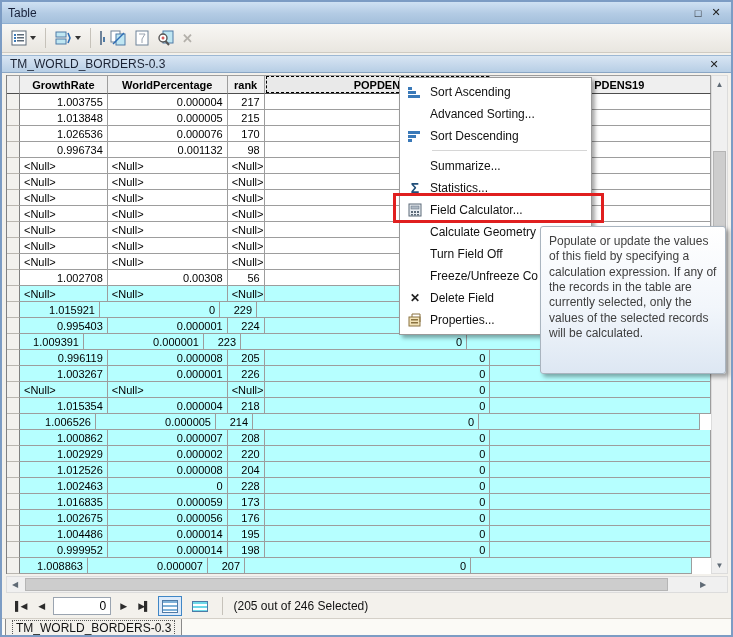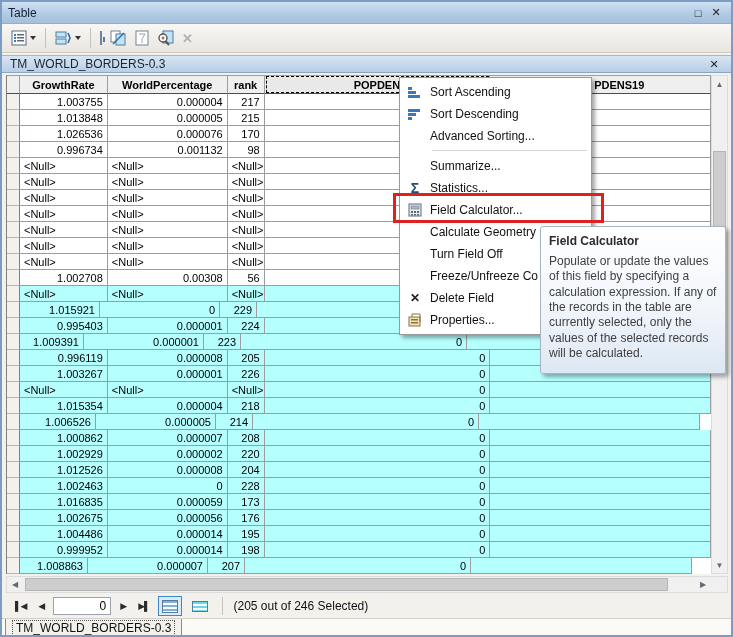--- a/index.html
+++ b/index.html
@@ -454,32 +454,32 @@
         <span class="ic">
           <svg width="14" height="14" viewBox="0 0 14 14">
             <rect x="0" y="10" width="12" height="3" fill="#3a79b8"></rect>
             <rect x="0" y="6" width="8" height="3" fill="#3a79b8"></rect>
             <rect x="0" y="2" width="4" height="3" fill="#3a79b8"></rect>
           </svg>
         </span>
         <span class="lbl">Sort Ascending</span>
       </div>
       <div class="menu-item">
+        <span class="ic"></span>
+        <span class="lbl">Advanced Sorting...</span>
+      </div>
+      <div class="menu-item">
         <span class="ic">
           <svg width="14" height="14" viewBox="0 0 14 14">
             <rect x="0" y="2" width="12" height="3" fill="#3a79b8"></rect>
             <rect x="0" y="6" width="8" height="3" fill="#3a79b8"></rect>
             <rect x="0" y="10" width="4" height="3" fill="#3a79b8"></rect>
           </svg>
         </span>
         <span class="lbl">Sort Descending</span>
-      </div>
-      <div class="menu-item">
-        <span class="ic"></span>
-        <span class="lbl">Advanced Sorting...</span>
       </div>
       <div class="menu-sep"></div>
       <div class="menu-item">
         <span class="ic"></span>
         <span class="lbl">Summarize...</span>
       </div>
       <div class="menu-item">
         <span class="ic">
           <span class="sigma">Σ</span>
         </span>
@@ -529,21 +529,20 @@
             <rect x="3" y="9" width="7" height="1.5" fill="#8a7340"></rect>
           </svg>
         </span>
         <span class="lbl">Properties...</span>
       </div>
     </div>
 
   <div class="red-box"></div>
 
   <div class="tooltip">
-    <div class="tt-title">Field Calculator</div>
     <div class="tt-body">Populate or update the values of this field by specifying a calculation expression. If any of the records in the table are currently selected, only the values of the selected records will be calculated.</div>
   </div>
 
   <div class="navbar">
     <span class="nav-btn">▌◀</span>
     <span class="nav-btn">◀</span>
     <input class="rec-input" value="0" style="">
     <span class="nav-btn">▶</span>
     <span class="nav-btn">▶▌</span>
     <span class="view-btn active">

